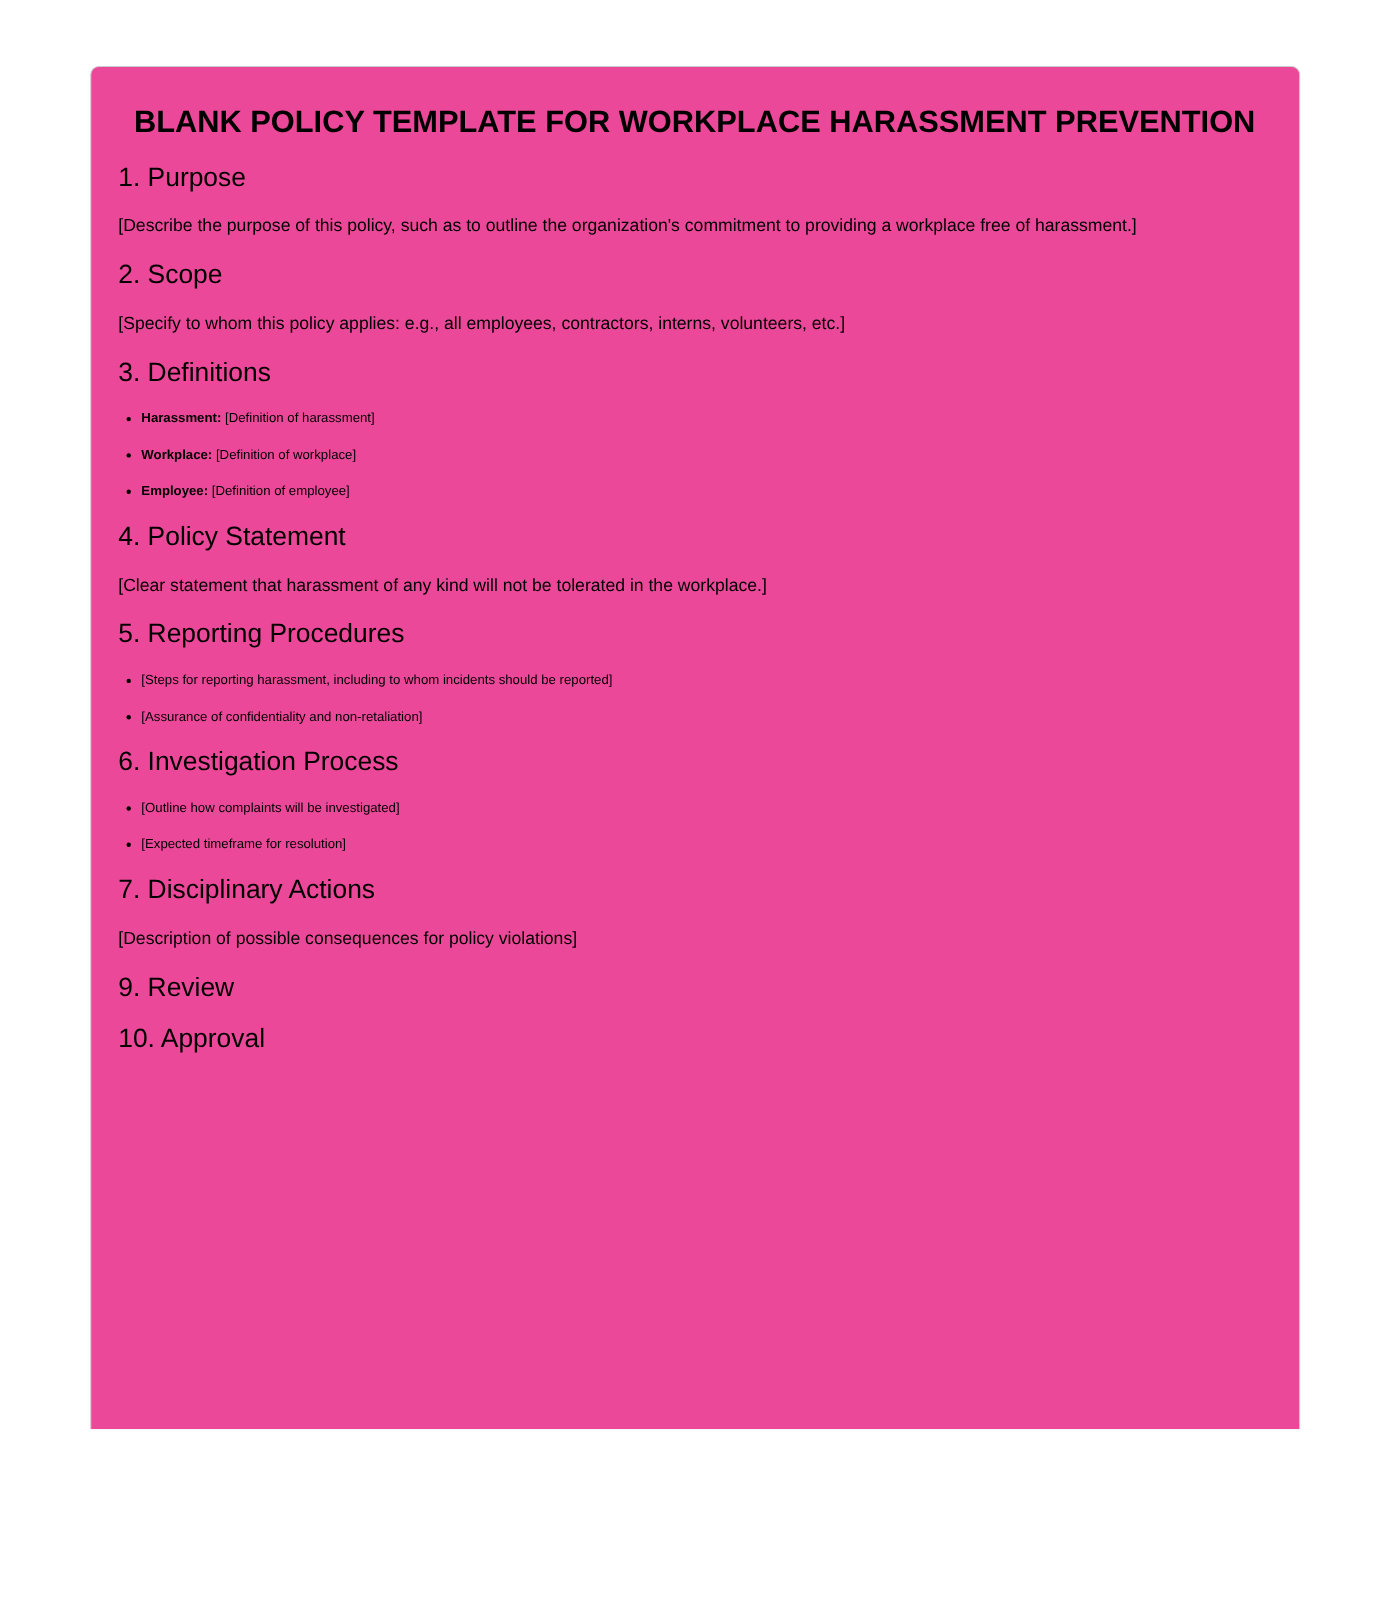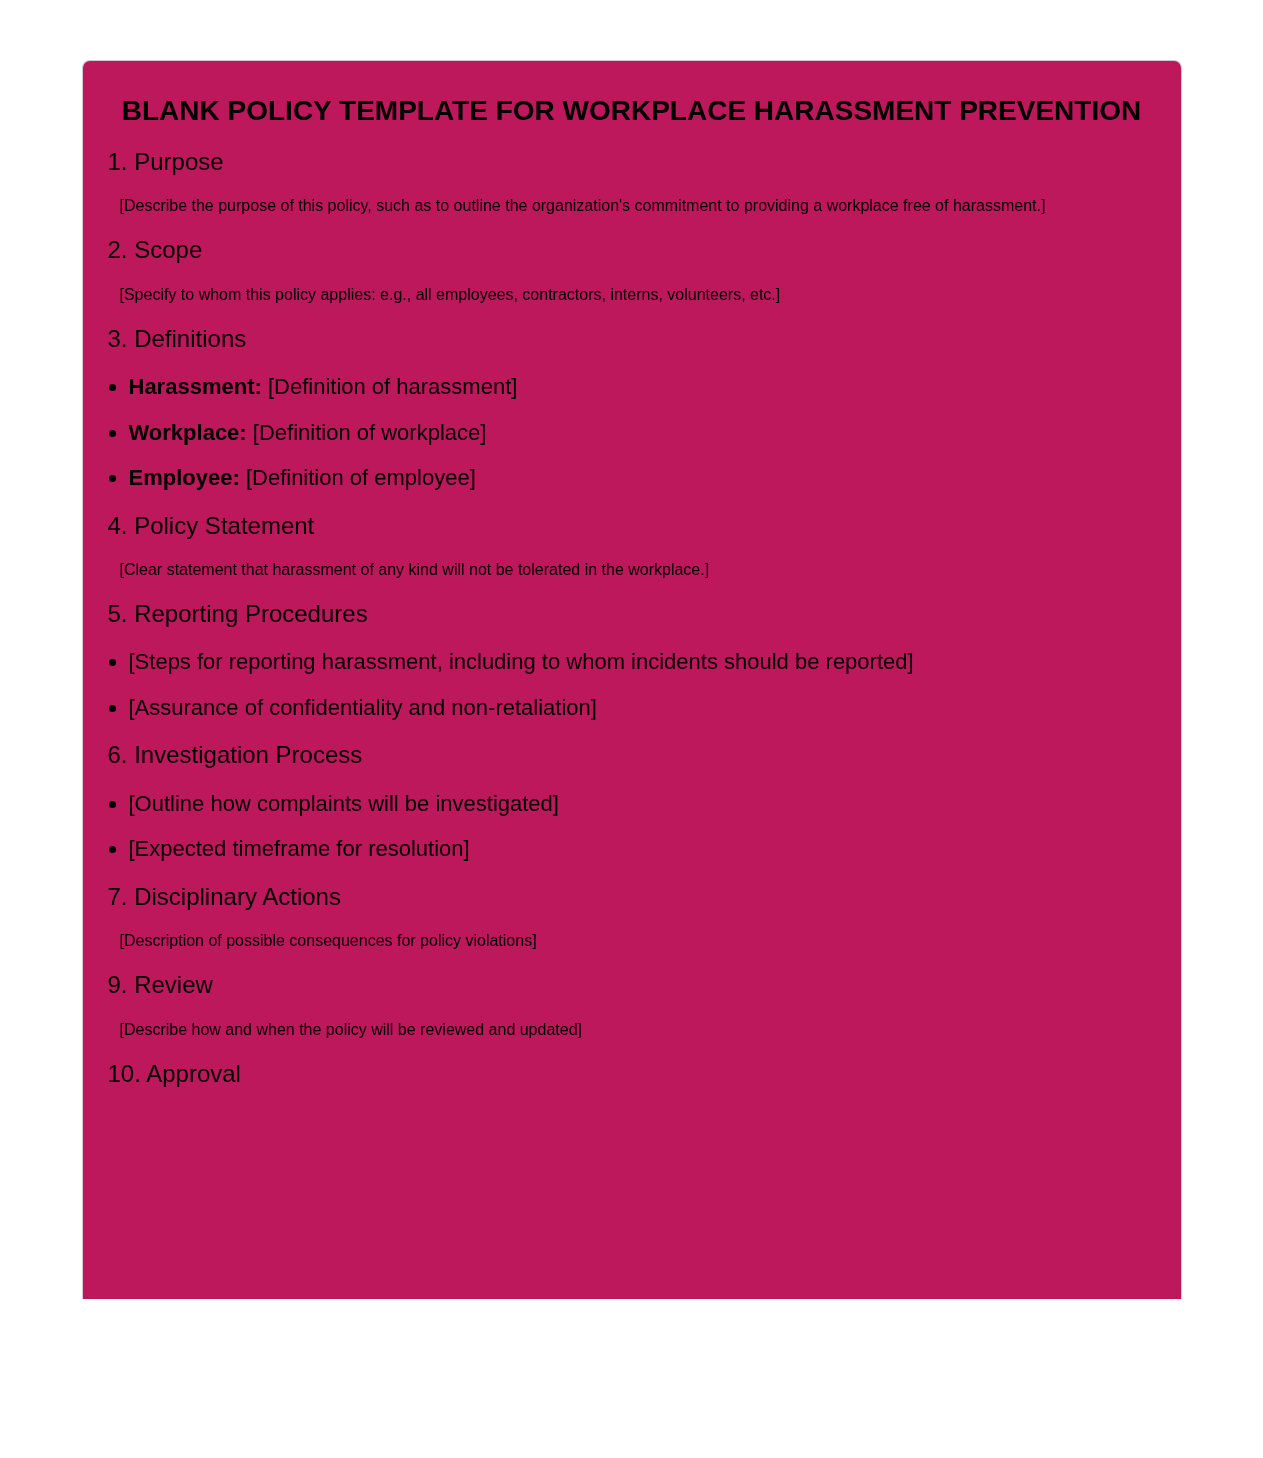--- a/index.html
+++ b/index.html
@@ -12,21 +12,21 @@
   .page {
     width: 1263px;
     min-height: 1458px;
     box-sizing: border-box;
   }
   .doc-card {
     width: 1100px;
     height: 1239px;
     margin: 60px auto 0 auto;
     box-sizing: border-box;
-    background: #be185d;
+    background: #ec4899;
     border: 1px solid #cccccc;
     border-bottom: none;
     border-radius: 8px 8px 0 0;
     box-shadow: 0 1px 2px rgba(0,0,0,0.05);
     padding: 22px 25px;
     overflow: hidden;
   }
   h1.doc-title {
     font-size: 28px;
     line-height: 1.25;
@@ -36,24 +36,24 @@
   }
   h2.section-heading {
     font-size: 24px;
     line-height: 1.1;
     font-weight: normal;
     margin: 21px 0 21px 0;
   }
   p.section-paragraph {
     font-size: 16px;
     line-height: 1.25;
-    margin: 12px;
+    margin: 0;
   }
   ul.bullet-list {
-    font-size: 22px;
+    font-size: 12px;
     line-height: 1.25;
     margin: 21px 0 0 0;
     padding-left: 21px;
   }
   ul.bullet-list li + li {
     margin-top: 18px;
   }
   .term {
     font-weight: bold;
   }
@@ -109,21 +109,20 @@
     <section>
       <h2 class="section-heading">7. Disciplinary Actions</h2>
       <p class="section-paragraph">[Description of possible consequences for policy violations]</p>
     </section>
 
     <section>
     </section>
 
     <section>
       <h2 class="section-heading">9. Review</h2>
-      <p class="section-paragraph">[Describe how and when the policy will be reviewed and updated]</p>
     </section>
 
     <section>
       <h2 class="section-heading">10. Approval</h2>
     </section>
 
   </main>
 </div>
 
 </body></html>

